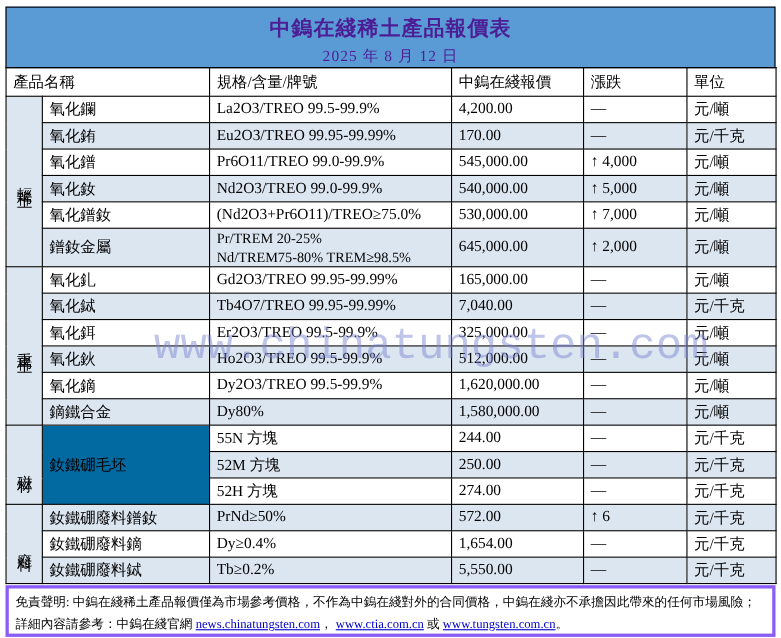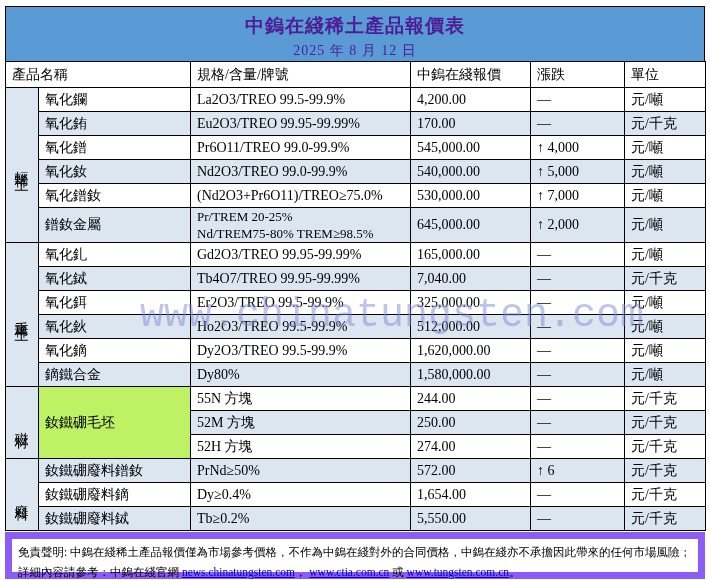--- a/index.html
+++ b/index.html
@@ -32,39 +32,39 @@
   tr.r    { height:24px; }
   tr.tall { height:28px; }
   tr.alt  { background:#dce6f1; }
   td.group {
     background:#dce6f1; text-align:center; padding:0;
   }
   td.group span.vert {
     writing-mode:vertical-rl; text-orientation:upright;
     letter-spacing:3px; font-size:14px; display:inline-block;
   }
-  td.name-merged { background:#bef264; }
+  td.name-merged { background:#0369a1; }
   td.spec2 { white-space:normal; line-height:17px; font-size:13px; padding-top:1px; }
 
   
   .wm-text {
     position:absolute; left:140px; top:293px; width:440px; text-align:center;
     font-size:40px; color:#7b86d2; opacity:0.48; letter-spacing:0px;
     font-family:Liberation Mono, monospace;
     pointer-events:none; z-index:5;
   }
   .wm-logo {
     position:absolute; left:322px; top:222px; opacity:0.5;
     pointer-events:none; z-index:5;
   }
 
   
   .footer {
     position:absolute; left:5px; top:532px; width:700px; height:47px;
-    border:7px solid #8b5cf6; background:#fff; padding:3px 6px 0 6px;
+    border:3px solid #8b5cf6; background:#fff; padding:3px 6px 0 6px;
     font-size:11.5px; line-height:20px; color:#000; white-space:nowrap;
   }
   .footer .lnk { color:#0000cc; text-decoration:underline; cursor:pointer;margin-top:45px; }
 </style>
 </head>
 <body>
 
 <div class="page">
 
   <div class="band">

